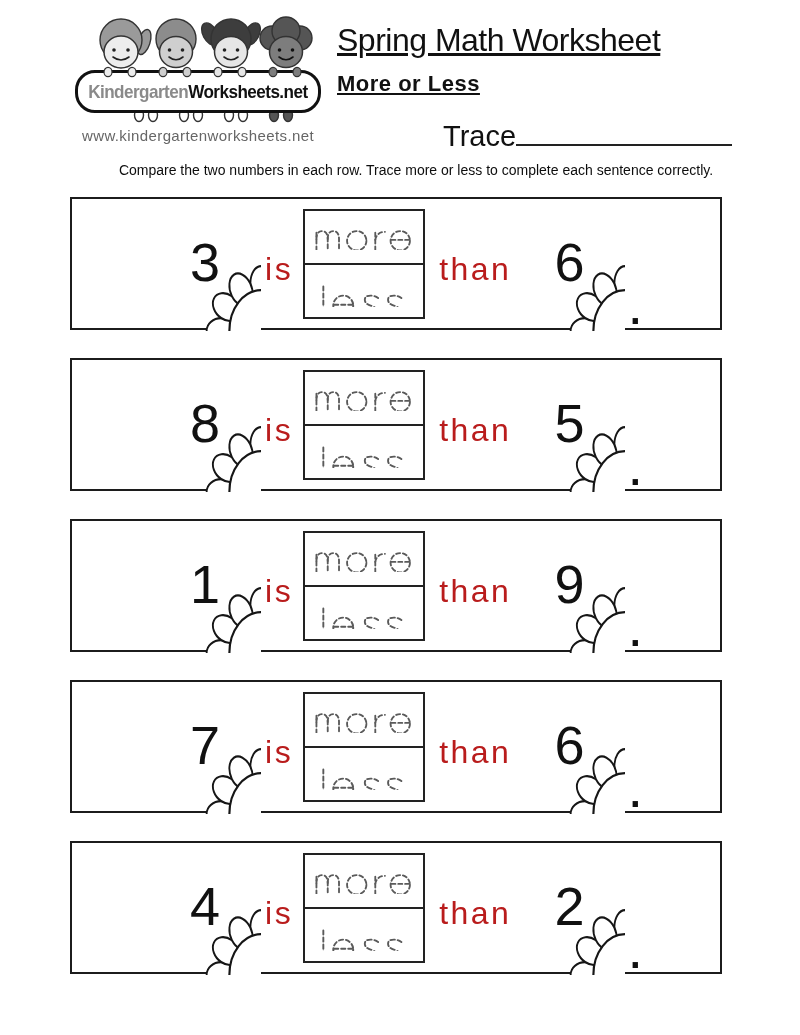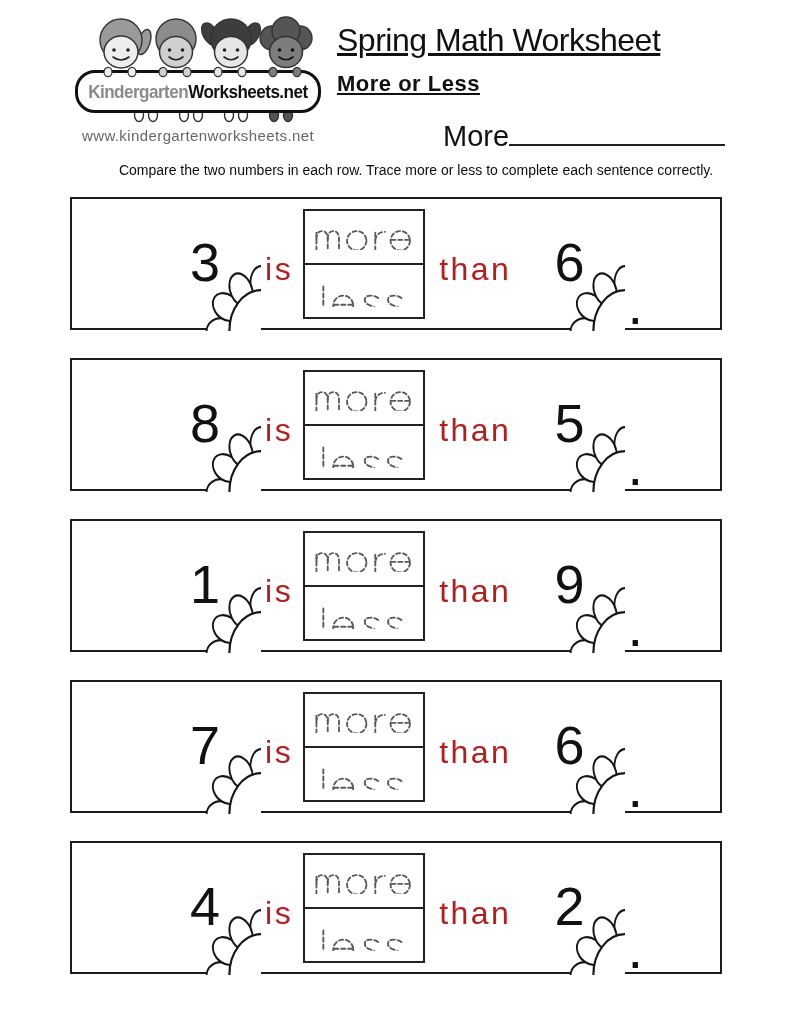--- a/index.html
+++ b/index.html
@@ -167,21 +167,21 @@
     </g>
   </svg>
   <div class="logo-url">www.kindergartenworksheets.net</div>
 </div>
 
 <div class="title-block">
   <h1 class="title">Spring Math Worksheet</h1>
   <h2 class="subtitle">More or Less</h2>
 </div>
 
-<div class="name-line"><span>More</span><span class="name-underline"></span></div>
+<div class="name-line"><span>Trace</span><span class="name-underline"></span></div>
 
 <div class="instruction">Compare the two numbers in each row. Trace more or less to complete each sentence correctly.</div>
 
 <div class="rows">
 
   <div class="row">
     <div class="flower">
       <svg width="112" height="134" viewBox="-62 -74 124 148">
           <use href="#flower"></use>
         </svg>

